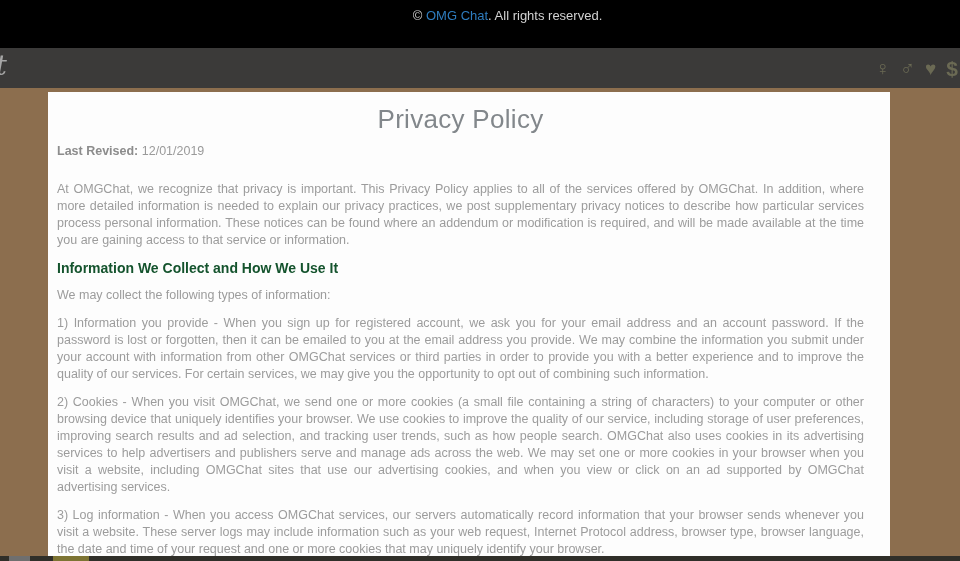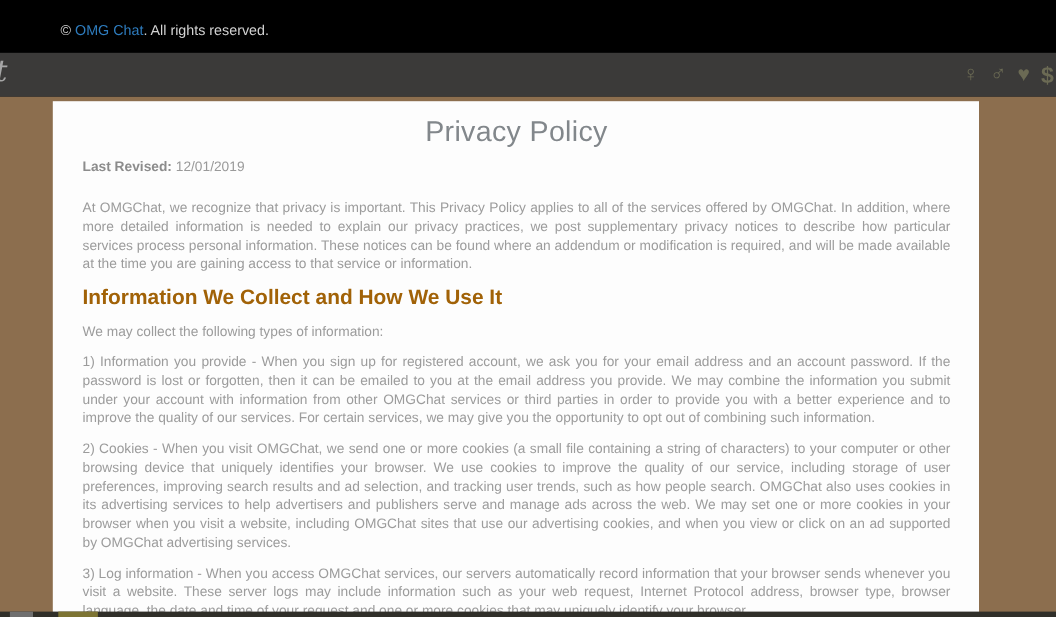--- a/index.html
+++ b/index.html
@@ -9,23 +9,24 @@
     width: 960px;
     height: 561px;
     overflow: hidden;
     background: #000;
     font-family: "Liberation Sans", "DejaVu Sans", sans-serif;
   }
   
   .top-bar {
     position: absolute; top: 0; left: 0; right: 0; height: 48px;
     background: #000;
-    padding: 20px 0 0 55px;
+    padding: 8px 0 0 55px;
     font-size: 13px;
     color: #d2d2d2;
+    text-align: center;
   }
   .brand-link { color: #2e7cbe; text-decoration: none; cursor: pointer; }
   
   .nav-bar {
     position: absolute; top: 48px; left: 0; right: 0; height: 40px;
     background: #3b3a39;
   }
   .logo-frag {
     position: absolute; left: -4px; top: 2px;
     font-family: "DejaVu Serif", serif;
@@ -46,21 +47,21 @@
   .nav-icon.dollar { font-size: 21px; font-weight: bold; }
   
   .content-bg {
     position: absolute; top: 88px; left: 0; right: 0; bottom: 0;
     background: #8c6e4e;
   }
   
   .card {
     position: absolute; left: 48px; top: 4px; width: 842px; bottom: 0;
     background: #fdfdfd;
-    padding: 12px 26px 0 27px;
+    padding: 12px 26px 0 9px;
     overflow: hidden;
   }
   .card h1 {
     margin: 0 0 9px;
     text-align: center;
     font-size: 26px;
     font-weight: 400;
     color: #82878b;
     letter-spacing: 0.3px;
   }
@@ -72,23 +73,23 @@
   .revised b { color: #8c8c8c; }
   .para {
     margin: 4px 0 11px;
     font-size: 12.5px;
     line-height: 17px;
     color: #9c9c9c;
     text-align: justify;
   }
   .card h2 {
     margin: 0 0 11px;
-    font-size: 19px;
+    font-size: 14px;
     font-weight: 700;
-    color: #a16207;
+    color: #14532d;
   }
   
   .bottom-strip {
     position: absolute; left: 0; right: 0; bottom: 0; height: 5px;
     background: #302f29;
     z-index: 5;
   }
   .seg { position: absolute; top: 0; height: 5px; }
   .seg-gray  { left: 9px;  width: 21px; background: #6f6f6f; }
   .seg-olive { left: 53px; width: 36px; background: #7d7433; }

